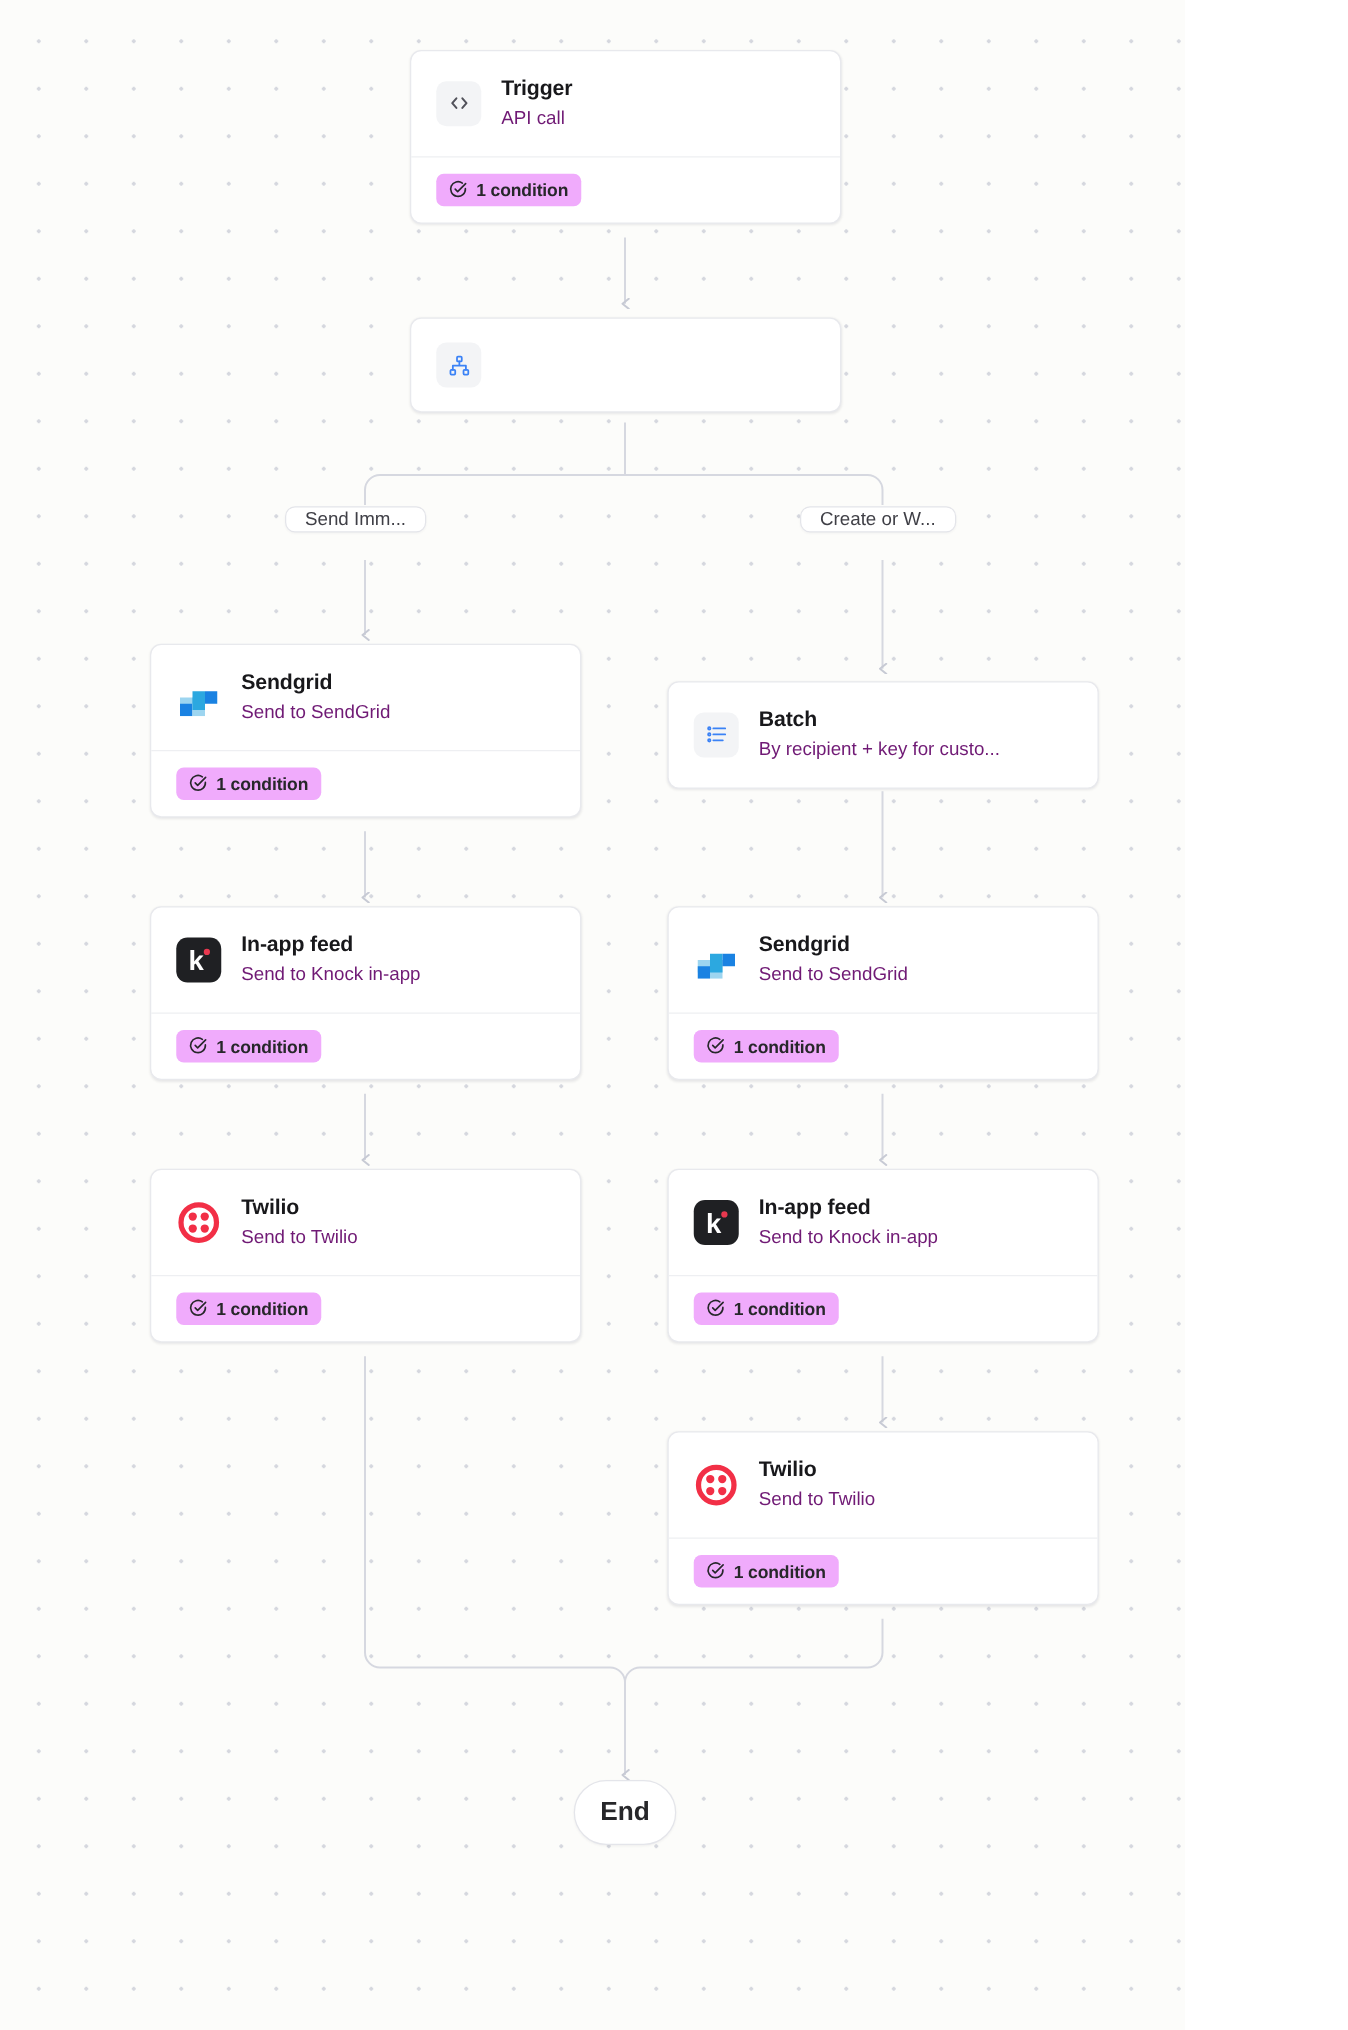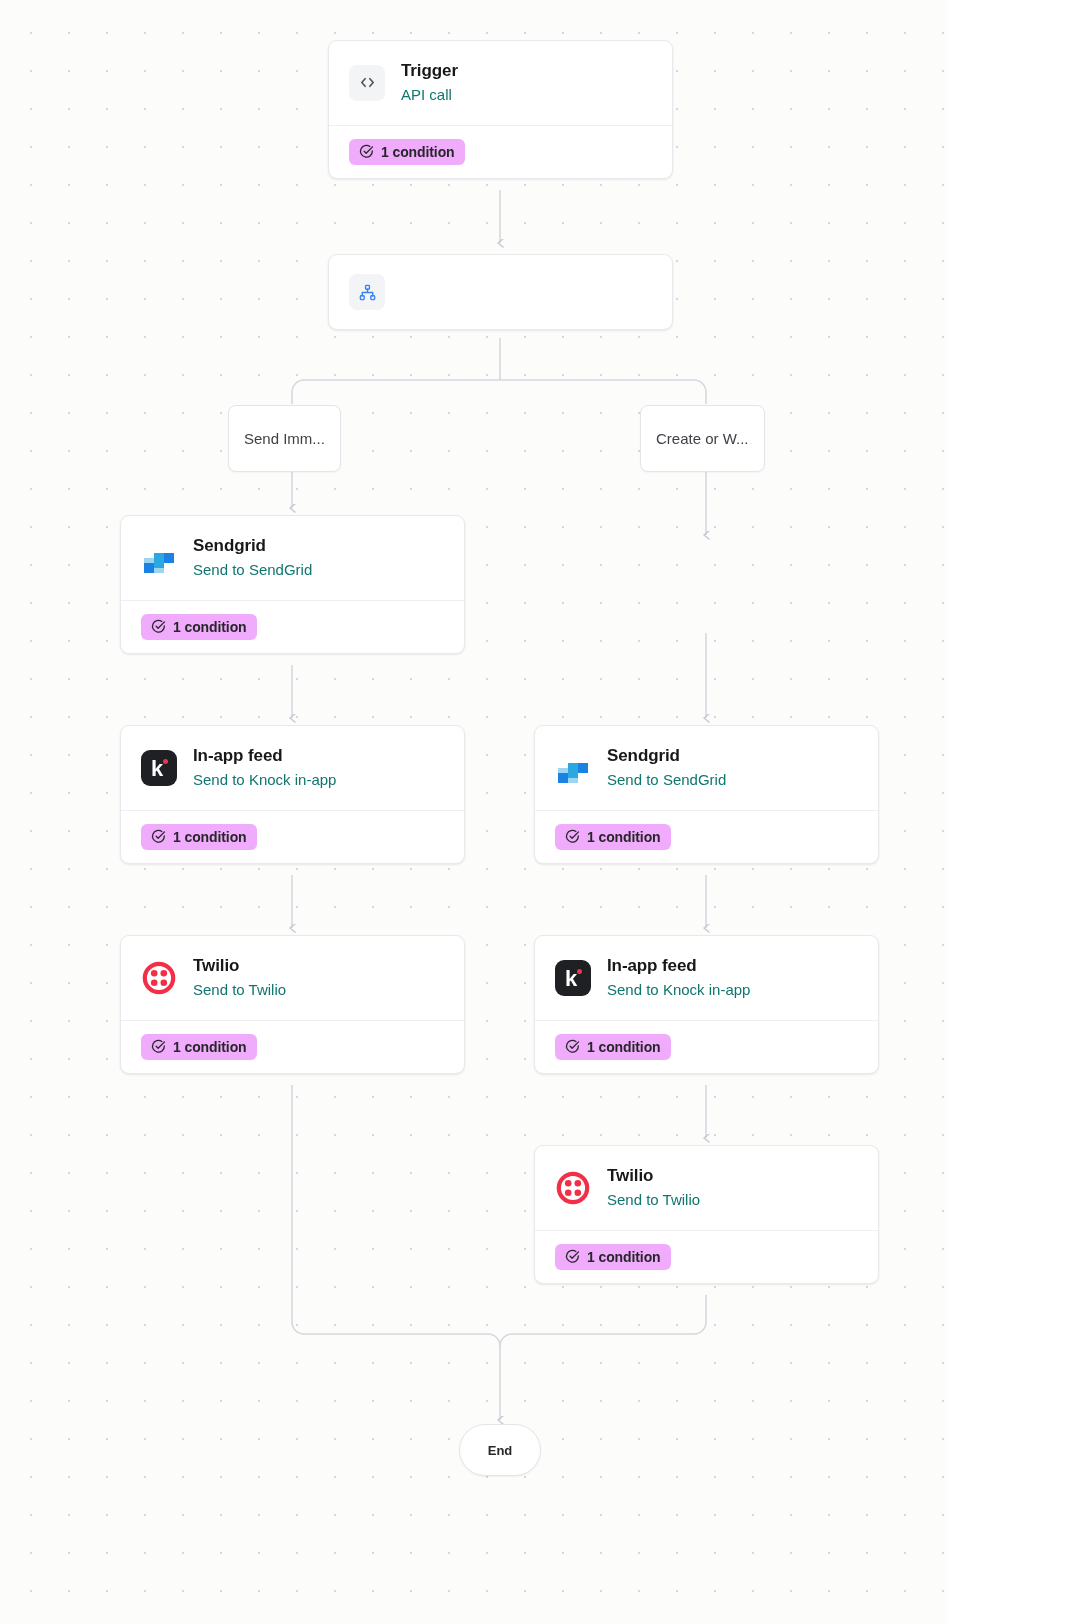--- a/index.html
+++ b/index.html
@@ -69,21 +69,21 @@
     font-size: 17px;
     font-weight: 700;
     color: #18181b;
     letter-spacing: -0.1px;
     line-height: 1.3;
     white-space: nowrap;
   }
 
   .node-sub {
     font-size: 15px;
-    color: #0f766e;
+    color: #701a75;
     line-height: 1.45;
     margin-top: 2px;
     white-space: nowrap;
     overflow: hidden;
     text-overflow: ellipsis;
   }
 
   .node-foot { padding: 13px 20px; }
 
   .cond-chip {
@@ -100,37 +100,37 @@
   }
 
   .cond-chip svg { display: block; }
 
   
   .branch-label {
     position: absolute;
     background: #ffffff;
     border: 1px solid #e4e5ea;
     border-radius: 8px;
-    padding: 24px 15px;
+    padding: 1px 15px;
     font-size: 15px;
     color: #3f3f46;
     white-space: nowrap;
     box-shadow: 0 1px 2px rgba(16,24,40,0.04);
   }
 
   
   .end-node {
     position: absolute;
     background: #ffffff;
     border: 1px solid #e4e5ea;
     border-radius: 999px;
     display: flex;
     align-items: center;
     justify-content: center;
-    font-size: 13px;
+    font-size: 21px;
     font-weight: 600;
     color: #27272a;
     box-shadow: 0 1px 2px rgba(16,24,40,0.05);
   }
 
   
   .sendgrid-mark { width: 30px; height: 30px; display:block; }
   .knock-mark {
     width: 36px; height: 36px;
     background: #1f2023;
@@ -314,20 +314,36 @@
       <span class="cond-chip">
         <svg width="15" height="15" viewBox="0 0 16 16" fill="none" stroke="#27272a" stroke-width="1.4" stroke-linecap="round" stroke-linejoin="round">
           <path d="M14.2 7.4 A6.3 6.3 0 1 1 11.6 2.6"></path>
           <path d="M5.5 7.8 L7.6 9.9 L14.4 3.1"></path>
         </svg>
         <span>1 condition</span>
       </span>
     </div>
   </div>
 
+  <div class="node" style="left:534px; top:545px; width:345px;">
+    <div class="node-head">
+      <div class="node-icon plain">
+        <svg width="19" height="19" viewBox="0 0 20 20" fill="none" stroke="#3b82f6" stroke-width="1.5" stroke-linecap="round">
+          <path d="M7 5 H17 M7 10 H17 M7 15 H15"></path>
+          <circle cx="3.6" cy="5" r="1"></circle>
+          <circle cx="3.6" cy="10" r="1"></circle>
+          <circle cx="3.6" cy="15" r="1"></circle>
+        </svg>
+      </div>
+      <div class="node-text">
+        <div class="node-title">Batch</div>
+        <div class="node-sub">By recipient + key for custo...</div>
+      </div>
+    </div>
+  </div>
 
   <div class="node has-cond" style="left:534px; top:725px; width:345px;">
     <div class="node-head">
       <div class="node-icon bare">
         <svg class="sendgrid-mark" viewBox="0 0 30 30" xmlns="http://www.w3.org/2000/svg">
           <rect x="0" y="15" width="10" height="10" fill="#9dd5f0"></rect>
           <rect x="0" y="20" width="10" height="10" fill="#1a82e2"></rect>
           <rect x="10" y="10" width="10" height="10" fill="#2ca8e0"></rect>
           <rect x="10" y="20" width="10" height="10" fill="#9dd5f0"></rect>
           <rect x="10" y="15" width="10" height="10" fill="#2ca8e0"></rect>

